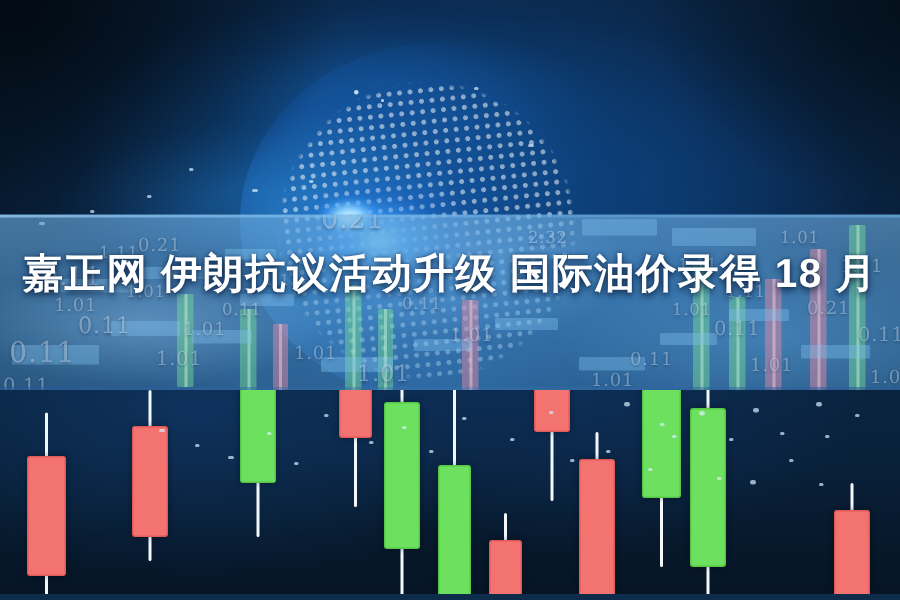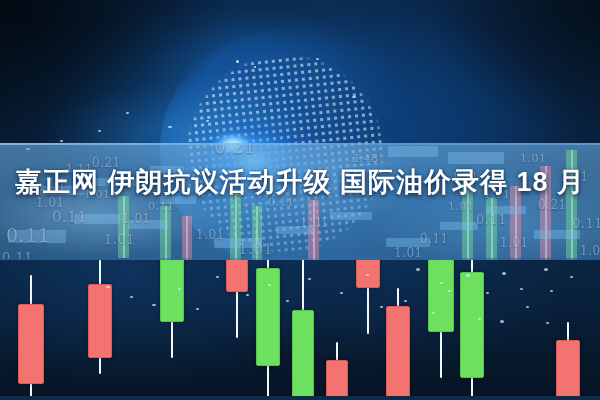--- a/index.html
+++ b/index.html
@@ -244,21 +244,21 @@
         <div class="bandnum" style="left: 66px; top: 19px; font-size: 11px;">1.11</div>
         <div class="bandnum" style="left: 92px; top: 13px; font-size: 12px;">0.21</div>
         <div class="bandnum" style="left: 122px; top: 69px; font-size: 12px;">1.01</div>
         <div class="bandnum" style="left: 104px; top: 89px; font-size: 13px;">1.01</div>
         <div class="bandnum" style="left: 148px; top: 57px; font-size: 11px;">0.11</div>
         <div class="bandnum" style="left: 176px; top: 39px; font-size: 10px;">1.11</div>
         <div class="bandnum" style="left: 214px; top: -7px; font-size: 18px;">0.21</div>
         <div class="bandnum" style="left: 238px; top: 97px; font-size: 15px;">1.01</div>
         <div class="bandnum" style="left: 196px; top: 85px; font-size: 12px;">1.01</div>
         <div class="bandnum" style="left: 268px; top: 53px; font-size: 11px;">0.11</div>
-        <div class="bandnum" style="left: 352px; top: 9px; font-size: 11px;">3.48</div>
+        <div class="bandnum" style="left: 352px; top: 9px; font-size: 11px;">2.32</div>
         <div class="bandnum" style="left: 326px; top: -11px; font-size: 11px;">1.11</div>
         <div class="bandnum" style="left: 300px; top: 73px; font-size: 12px;">1.01</div>
         <div class="bandnum" style="left: 452px; top: 27px; font-size: 11px;">1.11</div>
         <div class="bandnum" style="left: 448px; top: 57px; font-size: 11px;">1.01</div>
         <div class="bandnum" style="left: 476px; top: 69px; font-size: 13px;">0.11</div>
         <div class="bandnum" style="left: 484px; top: 45px; font-size: 11px;">1.11</div>
         <div class="bandnum" style="left: 500px; top: 93px; font-size: 12px;">1.01</div>
         <div class="bandnum" style="left: 538px; top: 55px; font-size: 12px;">0.21</div>
         <div class="bandnum" style="left: 560px; top: 27px; font-size: 12px;">1.11</div>
         <div class="bandnum" style="left: 572px; top: 73px; font-size: 13px;">0.11</div>

